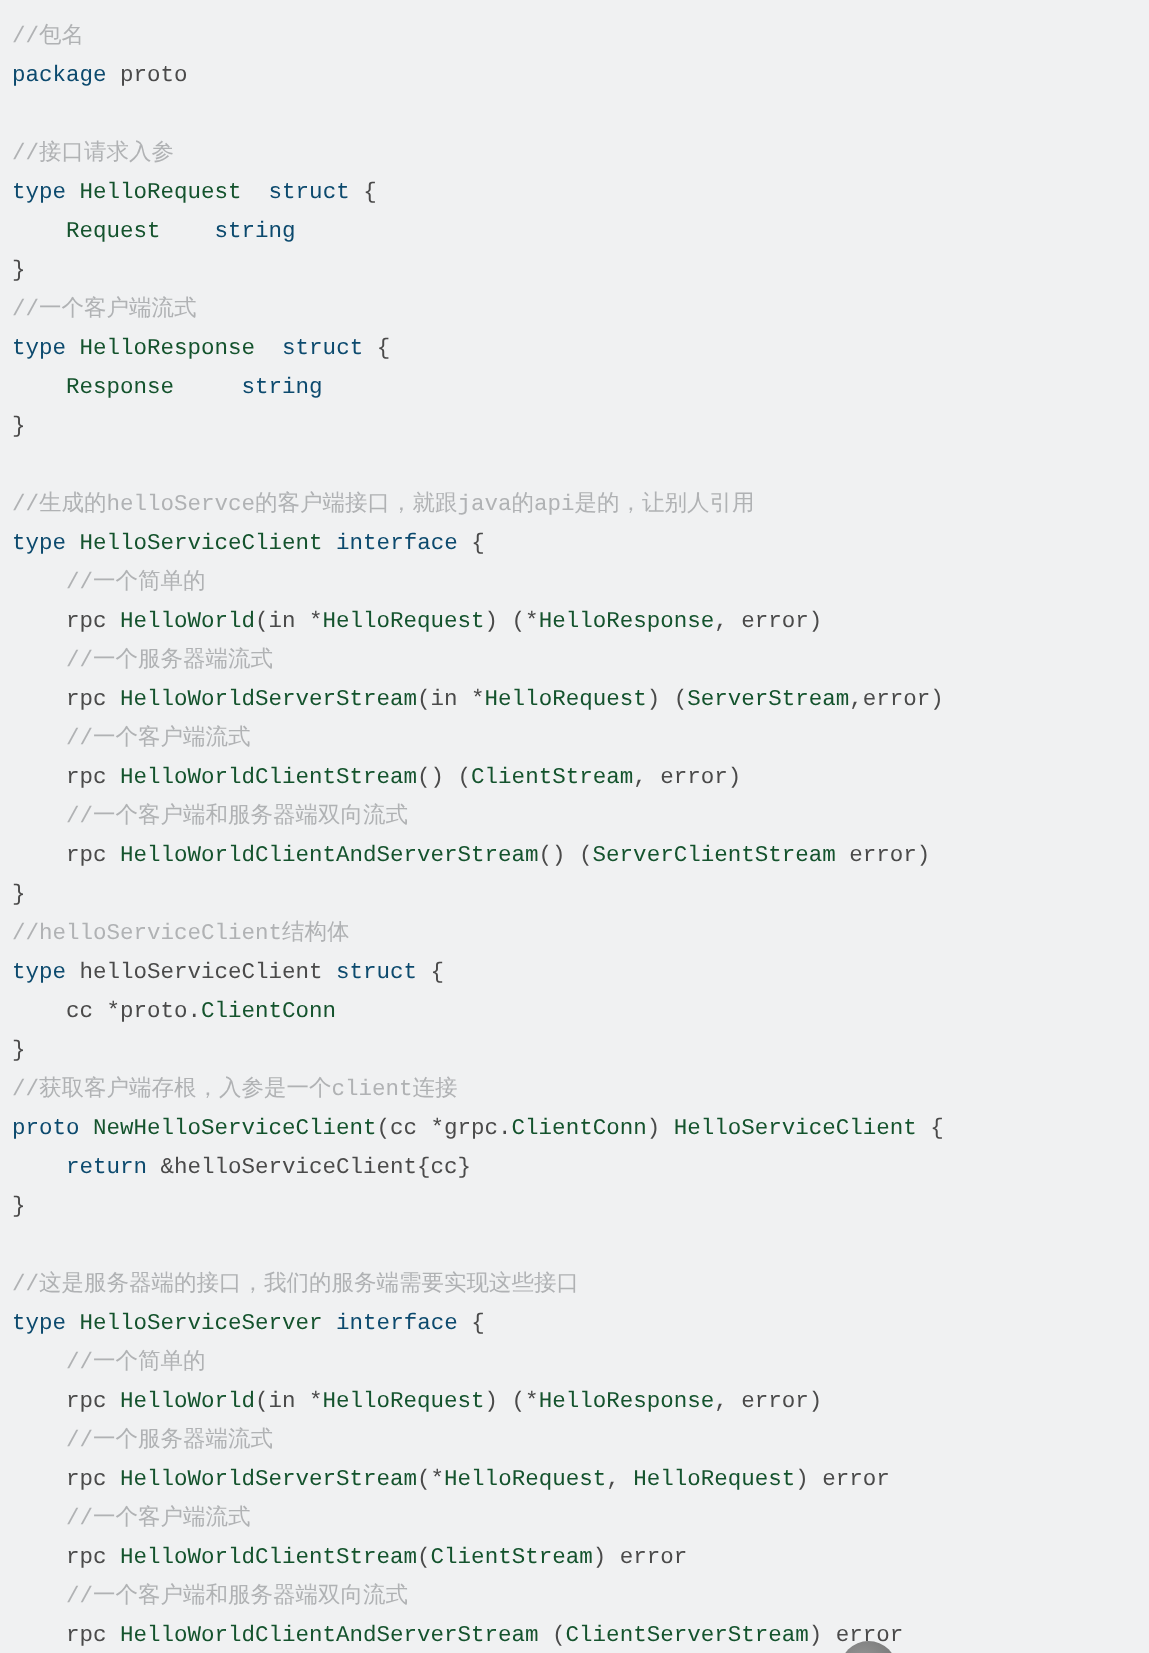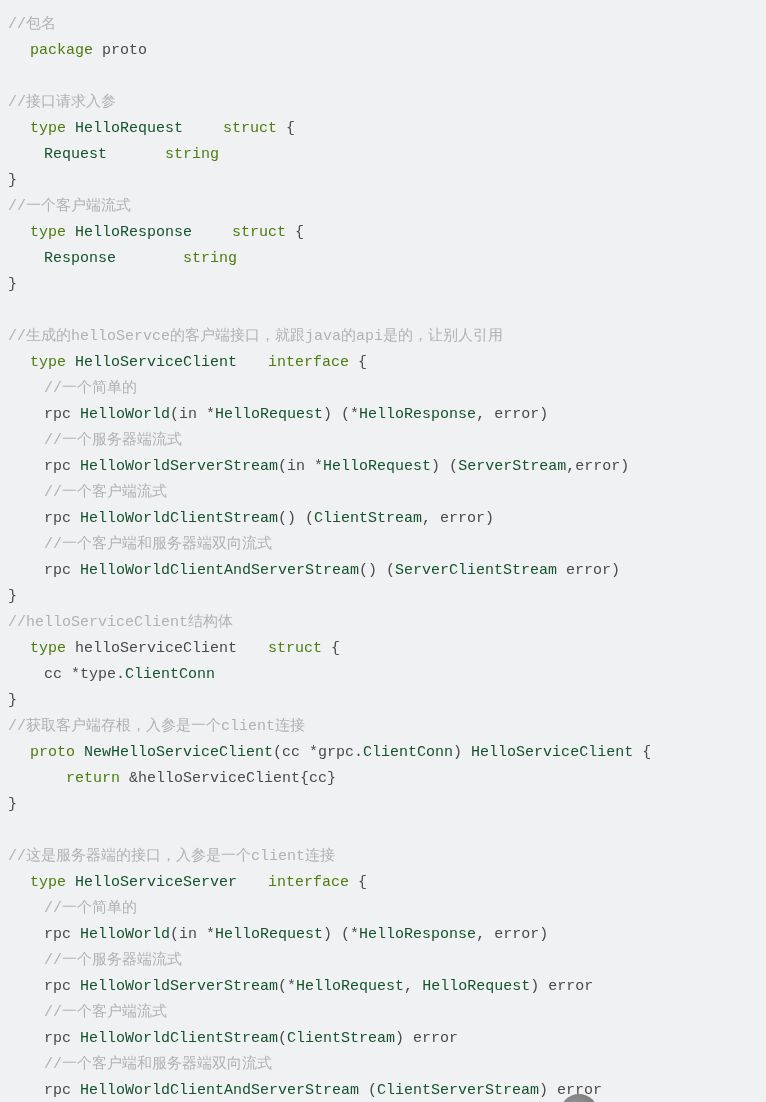--- a/index.html
+++ b/index.html
@@ -12,21 +12,21 @@
     width: 766px;
     position: relative;
   }
   pre {
     margin: 0;
     padding: 12px 8px;
     white-space: pre;
     font-family: inherit;
   }
   .cmt { color: #b0b2b4; text-align: center; }
-  .kw  { color: #4d7c0f; margin-left: 22px; }
+  .kw  { color: #0c4a6e; }
   .id  { color: #14532d; }
   .pl  { color: #4a4a4a; }
   .watermark {
     position: absolute;
     right: 18px;
     bottom: 10px;
     display: flex;
     align-items: center;
     gap: 8px;
     font-family: "Microsoft YaHei", sans-serif;
@@ -62,28 +62,28 @@
 <span><span class="pl">    rpc </span><span class="id">HelloWorld</span><span class="pl">(in *</span><span class="id">HelloRequest</span><span class="pl">) (*</span><span class="id">HelloResponse</span><span class="pl">, error)</span></span>
 <span><span class="pl">    </span><span class="cmt">//一个服务器端流式</span></span>
 <span><span class="pl">    rpc </span><span class="id">HelloWorldServerStream</span><span class="pl">(in *</span><span class="id">HelloRequest</span><span class="pl">) (</span><span class="id">ServerStream</span><span class="pl">,error)</span></span>
 <span><span class="pl">    </span><span class="cmt">//一个客户端流式</span></span>
 <span><span class="pl">    rpc </span><span class="id">HelloWorldClientStream</span><span class="pl">() (</span><span class="id">ClientStream</span><span class="pl">, error)</span></span>
 <span><span class="pl">    </span><span class="cmt">//一个客户端和服务器端双向流式</span></span>
 <span><span class="pl">    rpc </span><span class="id">HelloWorldClientAndServerStream</span><span class="pl">() (</span><span class="id">ServerClientStream</span><span class="pl"> error)</span></span>
 <span><span class="pl">}</span></span>
 <span><span class="cmt">//helloServiceClient结构体</span></span>
 <span><span class="kw">type</span><span class="pl"> helloServiceClient </span><span class="kw">struct</span><span class="pl"> {</span></span>
-<span><span class="pl">    cc *type.</span><span class="id">ClientConn</span></span>
+<span><span class="pl">    cc *proto.</span><span class="id">ClientConn</span></span>
 <span><span class="pl">}</span></span>
 <span><span class="cmt">//获取客户端存根，入参是一个client连接</span></span>
 <span><span class="kw">proto</span><span class="pl"> </span><span class="id">NewHelloServiceClient</span><span class="pl">(cc *grpc.</span><span class="id">ClientConn</span><span class="pl">) </span><span class="id">HelloServiceClient</span><span class="pl"> {</span></span>
 <span><span class="pl">    </span><span class="kw">return</span><span class="pl"> &amp;helloServiceClient{cc}</span></span>
 <span><span class="pl">}</span></span>
 <span>&nbsp;</span>
-<span><span class="cmt">//这是服务器端的接口，入参是一个client连接</span></span>
+<span><span class="cmt">//这是服务器端的接口，我们的服务端需要实现这些接口</span></span>
 <span><span class="kw">type</span><span class="pl"> </span><span class="id">HelloServiceServer</span><span class="pl"> </span><span class="kw">interface</span><span class="pl"> {</span></span>
 <span><span class="pl">    </span><span class="cmt">//一个简单的</span></span>
 <span><span class="pl">    rpc </span><span class="id">HelloWorld</span><span class="pl">(in *</span><span class="id">HelloRequest</span><span class="pl">) (*</span><span class="id">HelloResponse</span><span class="pl">, error)</span></span>
 <span><span class="pl">    </span><span class="cmt">//一个服务器端流式</span></span>
 <span><span class="pl">    rpc </span><span class="id">HelloWorldServerStream</span><span class="pl">(*</span><span class="id">HelloRequest</span><span class="pl">, </span><span class="id">HelloRequest</span><span class="pl">) error</span></span>
 <span><span class="pl">    </span><span class="cmt">//一个客户端流式</span></span>
 <span><span class="pl">    rpc </span><span class="id">HelloWorldClientStream</span><span class="pl">(</span><span class="id">ClientStream</span><span class="pl">) error</span></span>
 <span><span class="pl">    </span><span class="cmt">//一个客户端和服务器端双向流式</span></span>
 <span><span class="pl">    rpc </span><span class="id">HelloWorldClientAndServerStream</span><span class="pl"> (</span><span class="id">ClientServerStream</span><span class="pl">) error</span></span>
 

